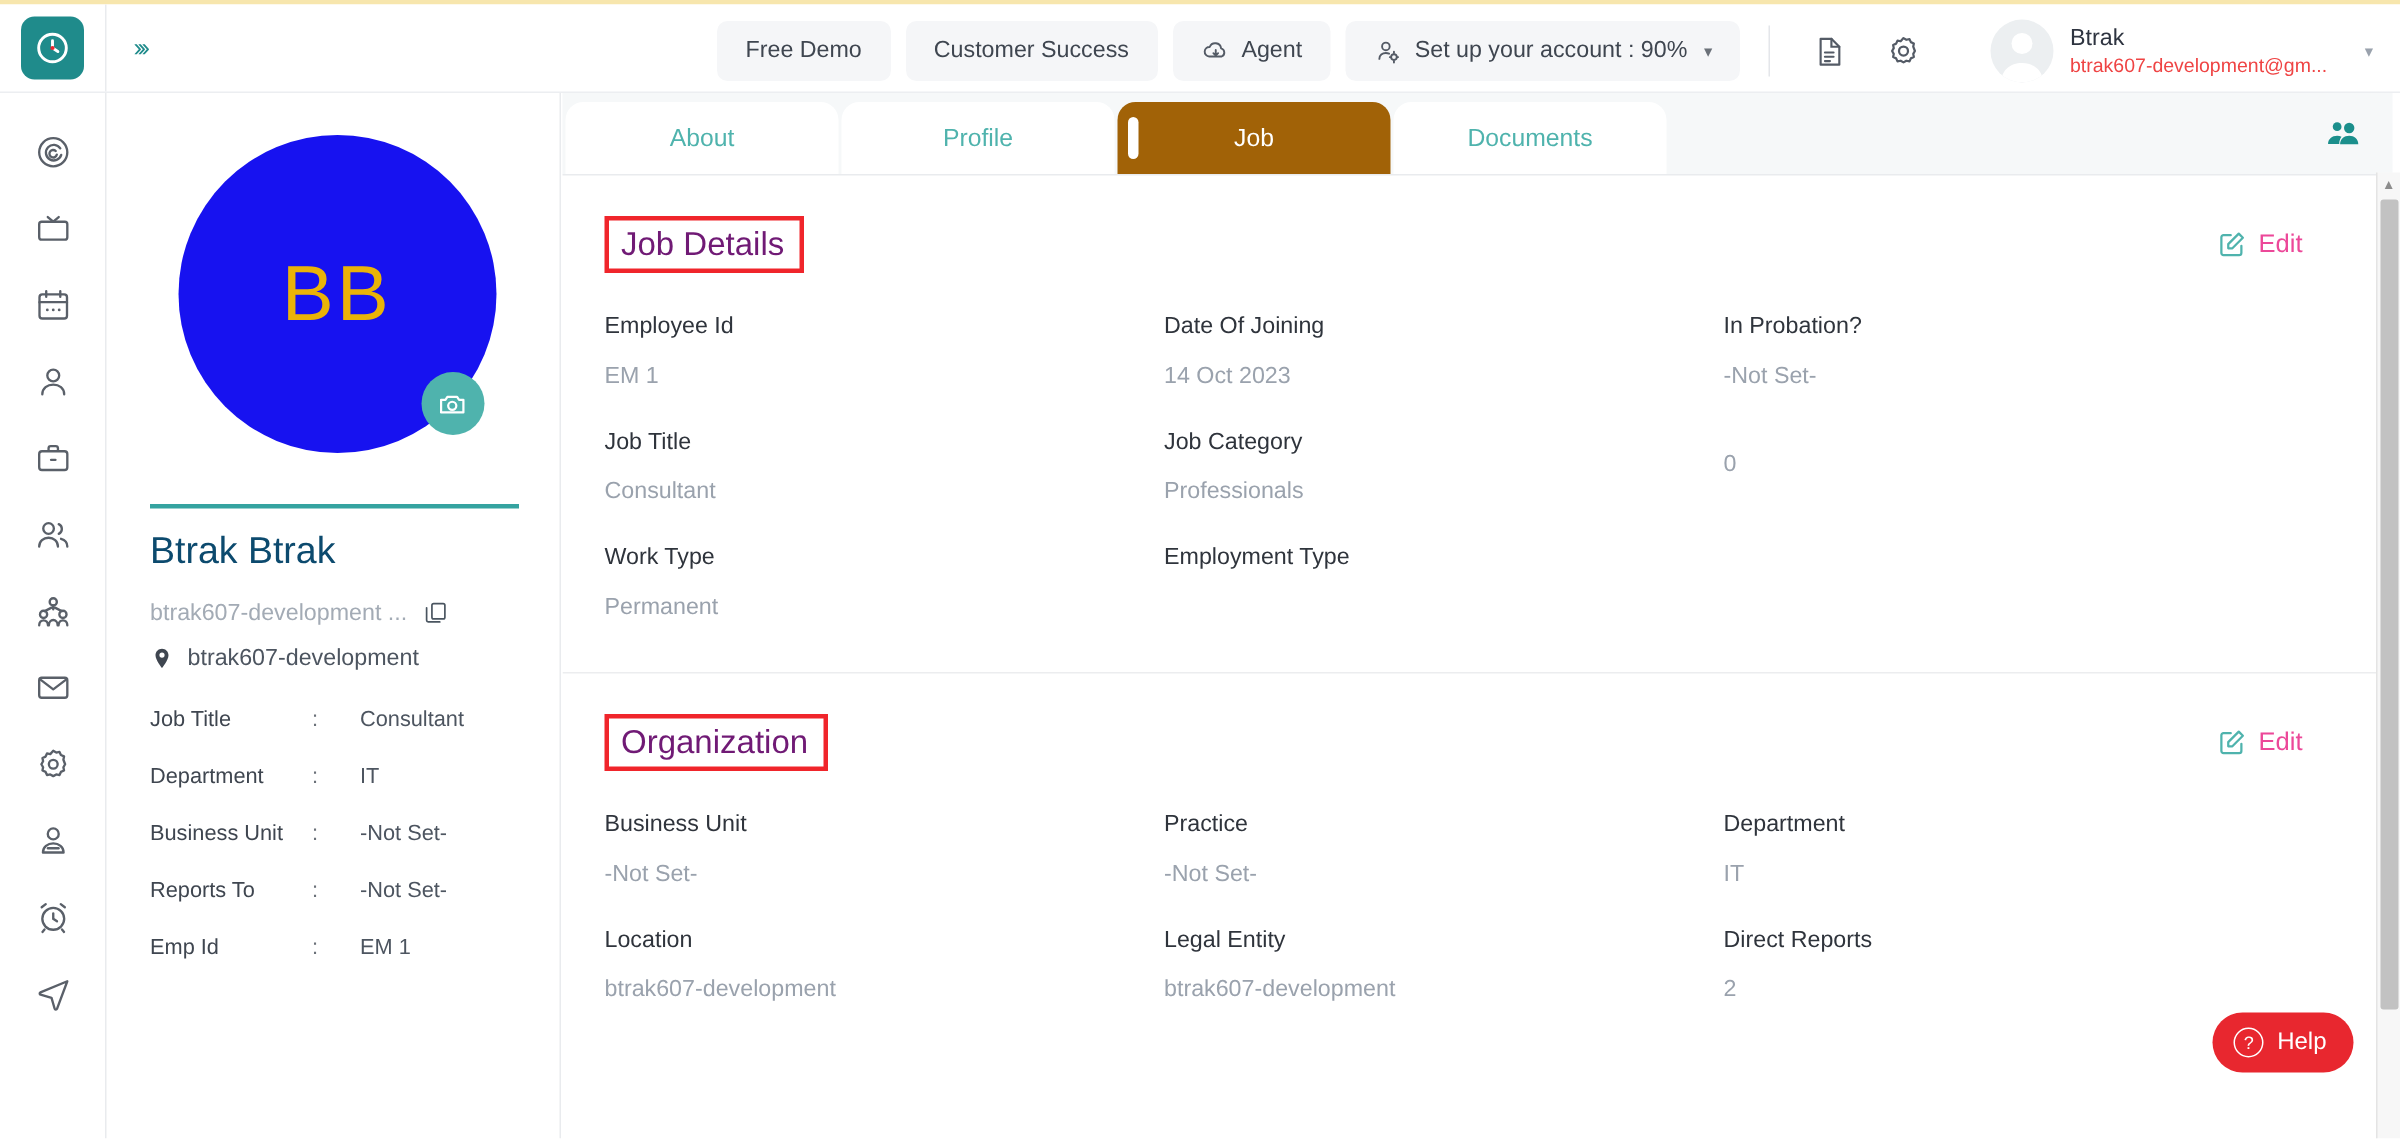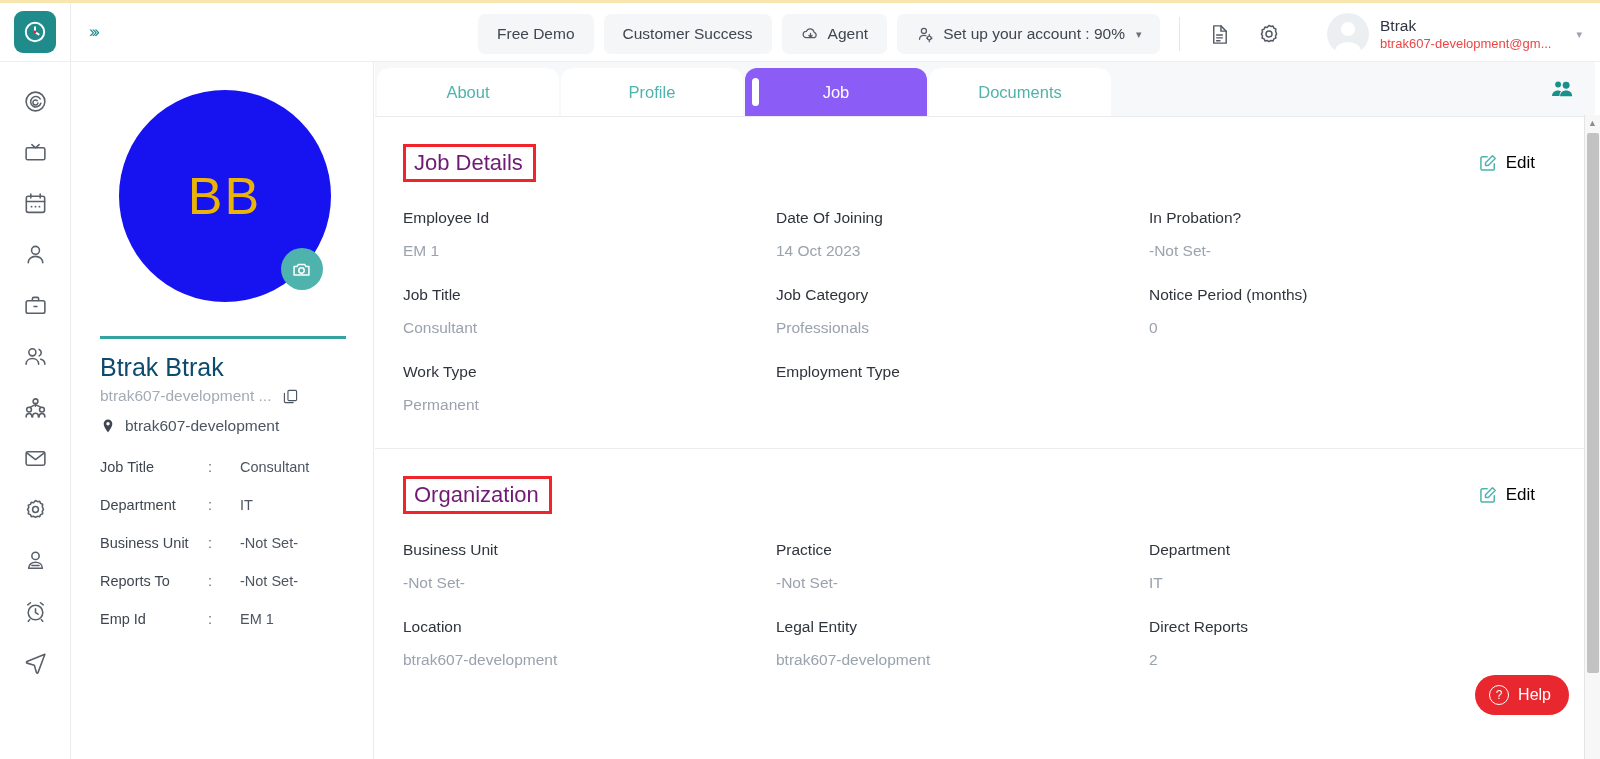--- a/index.html
+++ b/index.html
@@ -106,21 +106,21 @@
   }
   .cam-badge {
     position: absolute; right: 8px; bottom: 12px;
     width: 42px; height: 42px; border-radius: 50%;
     background: #4fb3ad;
     display: flex; align-items: center; justify-content: center;
     cursor: pointer;
   }
   .name-rule { margin-top: 34px; height: 3px; background: #35a3a0; width: 246px; }
   .p-name { margin-top: 14px; font-size: 25px; color: #0c4a6e; }
-  .p-mail-row { display: flex; align-items: flex-end; gap: 11px; margin-top: 5px; }
+  .p-mail-row { display: flex; align-items: flex-start; gap: 11px; margin-top: 18px; }
   .p-mail { font-size: 15.5px; color: #a3abb5; }
   .copy-ic { color: #4a5560; cursor: pointer; display: flex; }
   .p-loc-row { display: flex; align-items: center; gap: 9px; margin-top: 12px; }
   .p-loc { font-size: 15.5px; color: #4d5560; }
   .kv-list { margin-top: 13px; }
   .kv { display: flex; align-items: center; font-size: 14.5px; height: 38px; }
   .kv-k { width: 108px; color: #3f4650; }
   .kv-c { width: 32px; color: #6b7179; }
   .kv-v { color: #4d5560; }
 
@@ -135,21 +135,21 @@
     display: flex; align-items: flex-end; padding-left: 2px;
   }
   .tab {
     width: 182px; height: 48px;
     border-radius: 12px 12px 0 0;
     background: #ffffff;
     display: flex; align-items: center; justify-content: center;
     font-size: 16.5px; color: #4fb3ad; cursor: pointer;
     position: relative; margin-right: 2px;
   }
-  .tab.active { background: #8b5cf6; color: #ffffff; margin-top: 48px; }
+  .tab.active { background: #a16207; color: #ffffff; margin-top: 48px; }
   .tab.active::before {
     content: ""; position: absolute; left: 7px; top: 10px;
     width: 7px; height: 28px; border-radius: 4px; background: #ffffff;
   }
   .people-btn {
     position: absolute; right: 20px; top: 14px;
     color: #1b8f8c; cursor: pointer; display: flex;
   }
   .content-scroll {
     position: relative; height: 643px; overflow: hidden;
@@ -161,21 +161,21 @@
     display: flex; align-items: center; justify-content: space-between;
     height: 40px;
   }
   .sec-title {
     font-size: 22px; color: #701a75;
     border: 3px solid #f0252b; padding: 4px 10px 5px 8px;
     display: inline-block; line-height: 1.05;
   }
   .edit-link {
     display: flex; align-items: center; gap: 8px;
-    color: #000000; font-size: 17px; cursor: pointer;
+    color: #ec4899; font-size: 17px; cursor: pointer;
   }
   .grid3 { display: grid; grid-template-columns: 373px 373px 1fr; }
   .field { padding-top: 26px; }
   .f-label { font-size: 15.5px; color: #2f343c; }
   .f-value { font-size: 15.5px; color: #9aa2ad; margin-top: 15px; }
 
   
   .scrollbar {
     position: absolute; right: 0; top: 115px; width: 16px; height: 644px;
     background: #f7f7f7; border-left: 1px solid #e4e4e4;
@@ -527,21 +527,20 @@
 
           <div class="field">
             <div class="f-label">Job Title</div>
             <div class="f-value">Consultant</div>
           </div>
           <div class="field">
             <div class="f-label">Job Category</div>
             <div class="f-value">Professionals</div>
           </div>
           <div class="field">
-            <div class="f-label">Notice Period (months)</div>
             <div class="f-value">0</div>
           </div>
 
           <div class="field">
             <div class="f-label">Work Type</div>
             <div class="f-value">Permanent</div>
           </div>
           <div class="field">
             <div class="f-label">Employment Type</div>
           </div>

